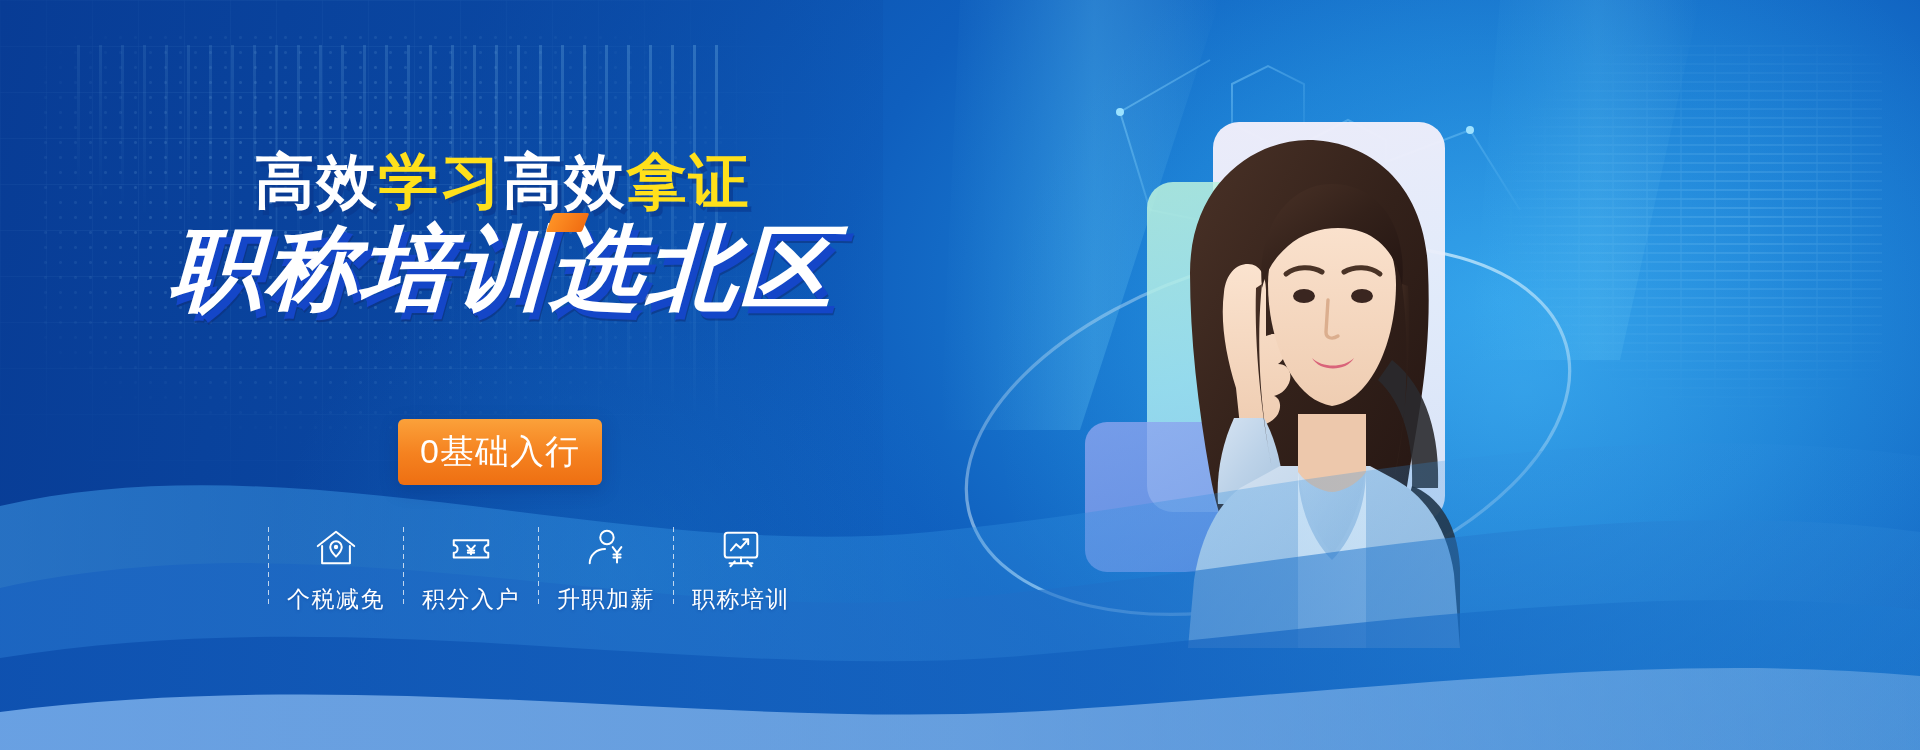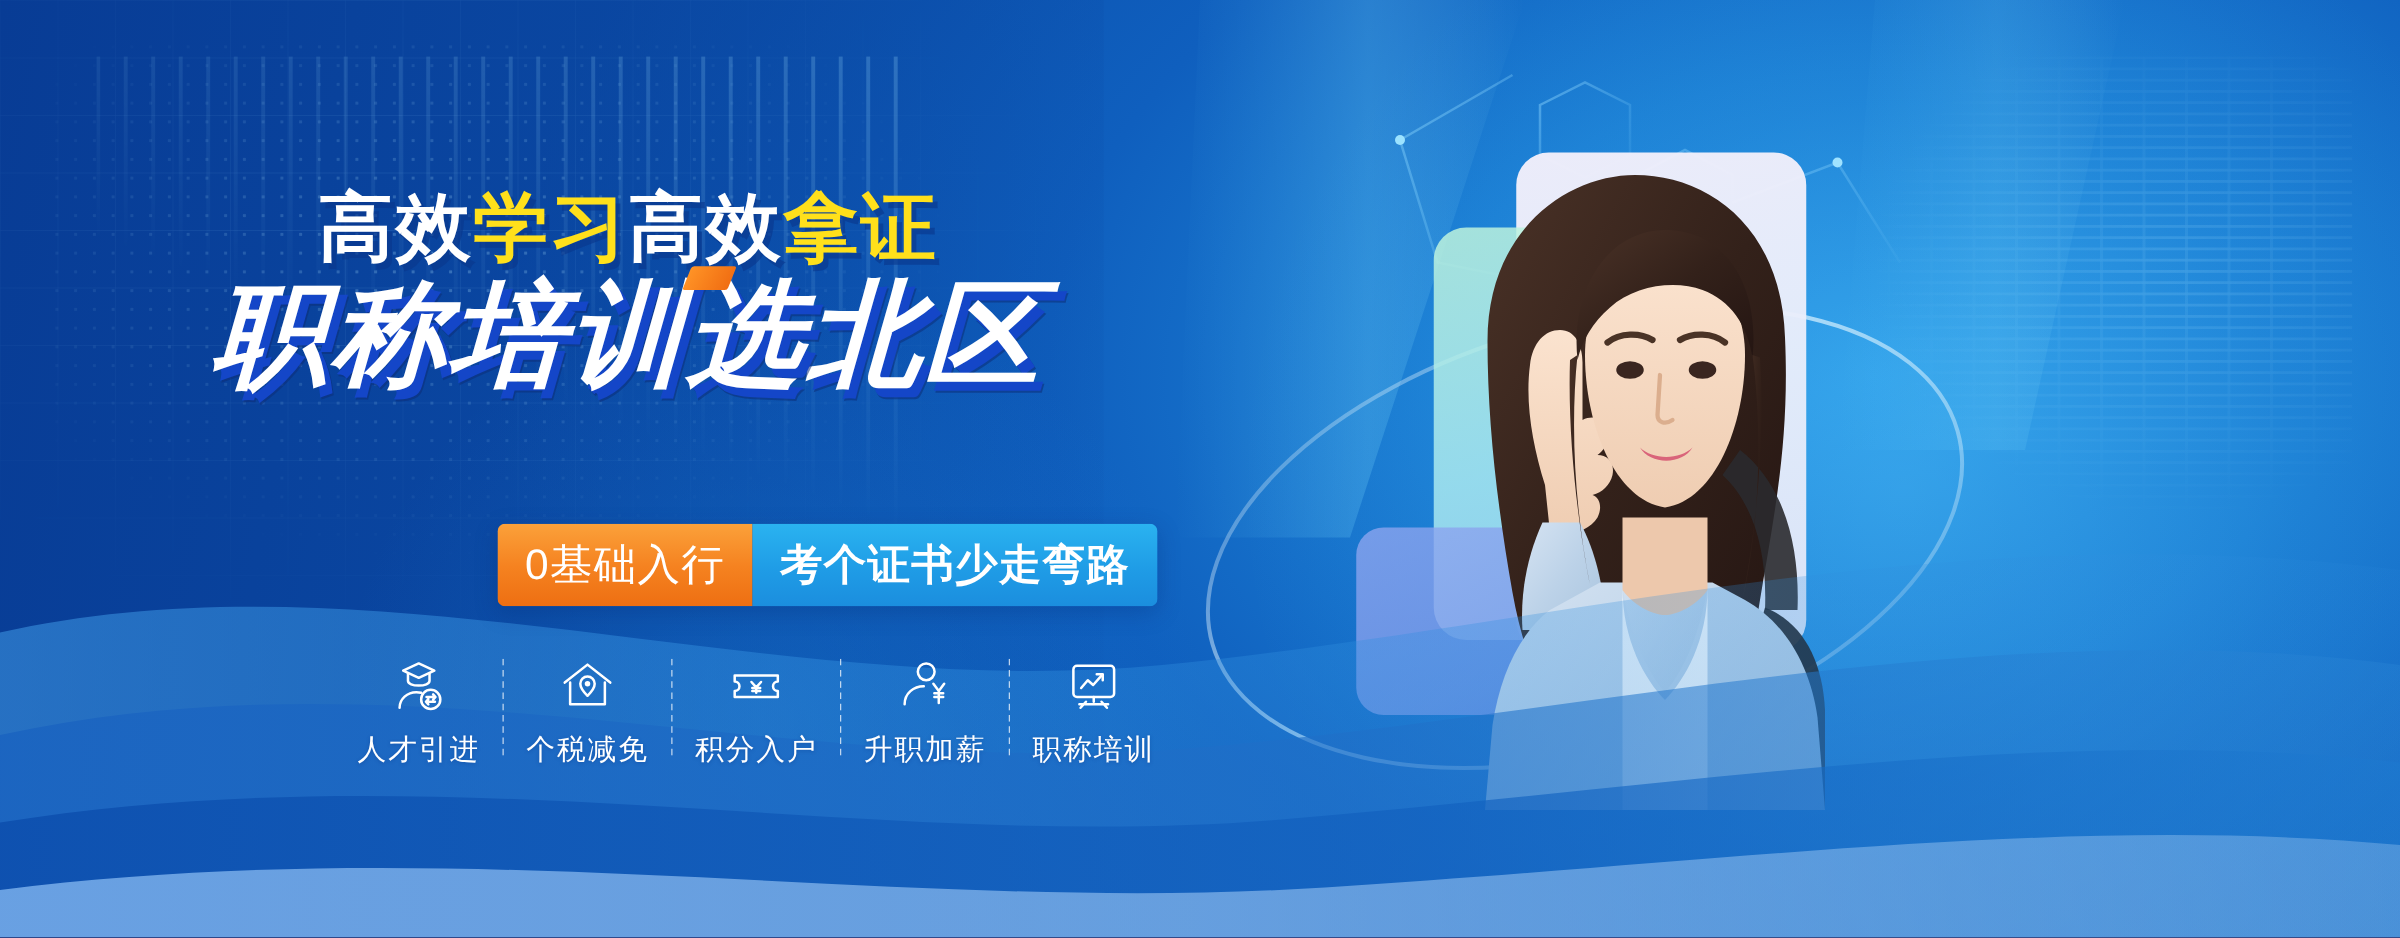--- a/index.html
+++ b/index.html
@@ -1,21 +1,21 @@
 <!DOCTYPE html>
 <html><head>
 <meta charset="utf-8">
 <title>Banner</title>
 <style>
   html,body{margin:0;padding:0;background:#0a4fa8;}
   *{box-sizing:border-box;}
   .stage{
     position:relative;width:1920px;height:750px;overflow:hidden;
     font-family:"Liberation Sans","DejaVu Sans",sans-serif;
-    background:#7f1d1d;
+    background:#1d4ed8;
   }
 
   
   .bg-base{
     position:absolute;inset:0;
     background:
       radial-gradient(1100px 760px at 78% 40%, #2a9ae6 0%, #1b7fd4 32%, #0f5fbe 60%, #0a4aa6 100%),
       linear-gradient(105deg,#0a47a3 0%,#0d58b6 38%,#1577ce 65%,#1f8ddc 100%);
   }
   .bg-deep-left{
@@ -301,35 +301,24 @@
     <div class="subhead">
       <span class="w">高效</span><span class="y">学习</span><span class="w">高效</span><span class="y">拿证</span>
     </div>
 
     <div class="headline">
       <span>职称培训</span><span class="accent-wrap"><i class="accent-dot"></i><span>选</span></span><span>北区</span>
     </div>
 
     <div class="badge">
       <div class="badge-left">0基础入行</div>
-      <div class="badge-right">考个证书少走弯路</div>
     </div>
 
     <div class="feature-row">
 
-      <div class="feature">
-        <svg class="ico" viewBox="0 0 48 48" fill="none" stroke="#ffffff" stroke-width="2.1" stroke-linecap="round" stroke-linejoin="round">
-          <path d="M24 6 L37 12 L24 18 L11 12 Z"></path>
-          <path d="M15 14.5 V20.5 C15 23 19 24.5 24 24.5 C29 24.5 33 23 33 20.5 V14.5"></path>
-          <path d="M8 43 C8 35.5 14.5 30 22 30 C23.4 30 24.8 30.2 26 30.5"></path>
-          <circle cx="34" cy="36" r="8"></circle>
-          <path d="M30.5 34 H37.5 M30.5 38 H37.5 M36 31.8 L38 34 L36 36.2 M32 35.8 L30 38 L32 40.2"></path>
-        </svg>
-        <span class="lbl">人才引进</span>
-      </div>
 
       <div class="divider"></div>
 
       <div class="feature">
         <svg class="ico" viewBox="0 0 48 48" fill="none" stroke="#ffffff" stroke-width="2.1" stroke-linecap="round" stroke-linejoin="round">
           <path d="M5 22 L24 7 L43 22"></path>
           <path d="M9.5 22 V40 H38.5 V22"></path>
           <path d="M24 17 C20.7 17 18 19.7 18 23 C18 27.2 24 33 24 33 C24 33 30 27.2 30 23 C30 19.7 27.3 17 24 17 Z"></path>
           <circle cx="24" cy="23" r="2.3" fill="#ffffff" stroke="none"></circle>
         </svg>

